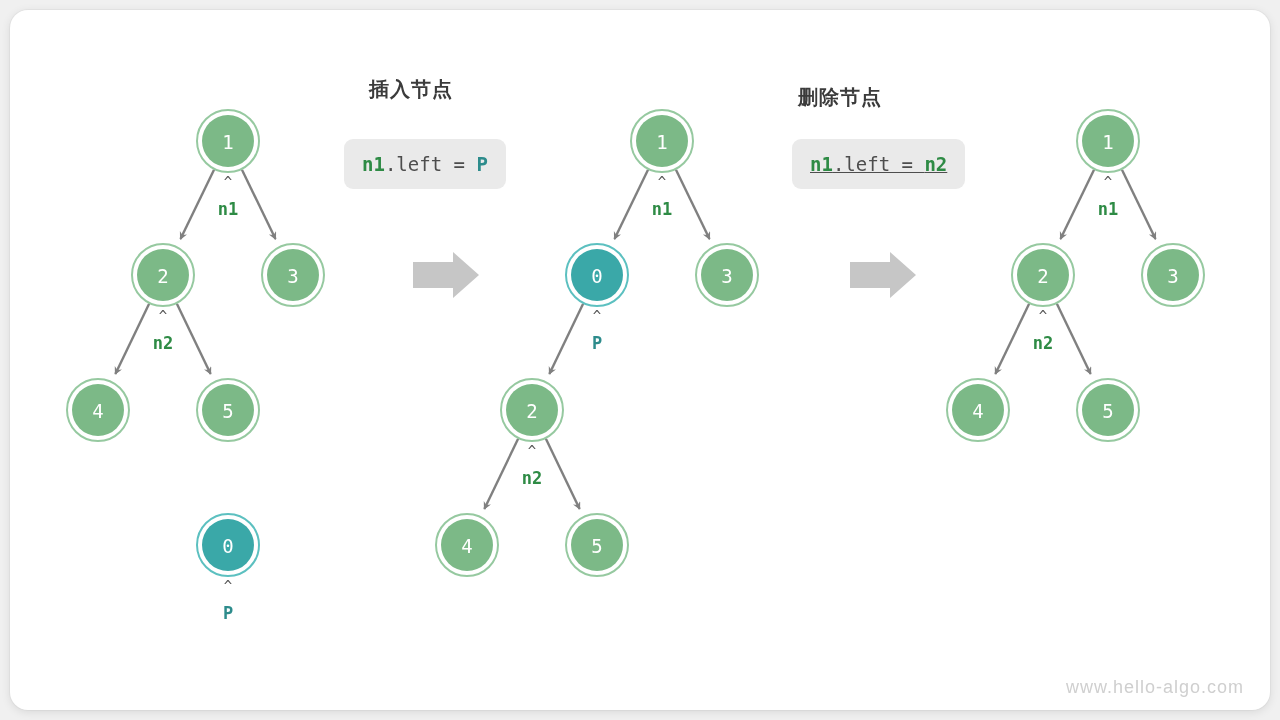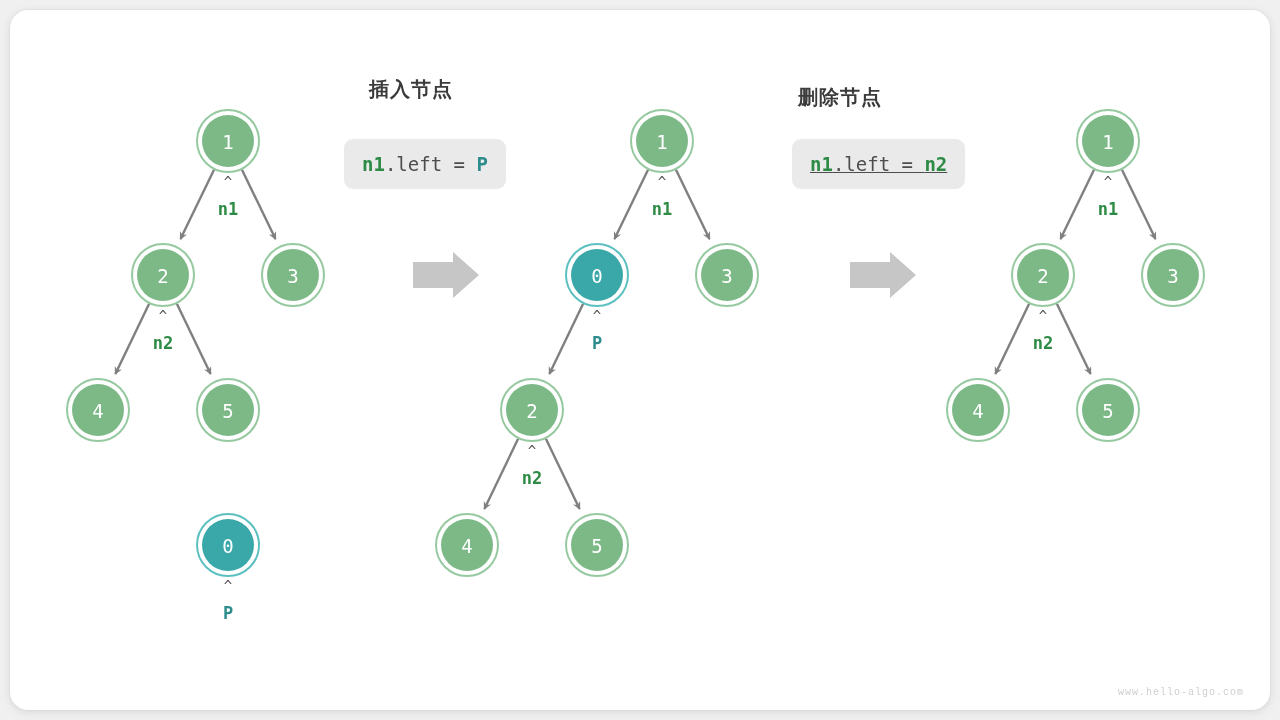--- a/index.html
+++ b/index.html
@@ -45,22 +45,22 @@
   }
   .ptr-name{
     font-family:"DejaVu Sans Mono","Liberation Mono",monospace;
     font-size:17px;font-weight:bold;text-anchor:middle;
   }
   .ptr-green{fill:#2e8b45;}
   .ptr-teal{fill:#2d8c8c;}
 
   .watermark{
     position:absolute;right:36px;bottom:22px;
-    font-family:Liberation Mono, monospace;
-    font-size:10px;color:#cfcfcf;letter-spacing:1px;white-space:nowrap;text-align:center;
+    font-family:Liberation Sans, sans-serif;
+    font-size:18px;color:#cfcfcf;letter-spacing:1px;white-space:nowrap;text-align:center;
   }
 </style>
 </head>
 <body>
 
 <div id="stage">
   <div id="card"></div>
 
   <svg id="scene" viewBox="0 0 1280 720" xmlns="http://www.w3.org/2000/svg">
     <defs>

